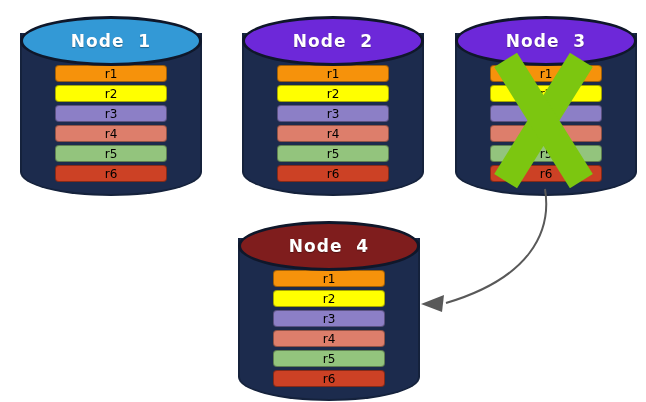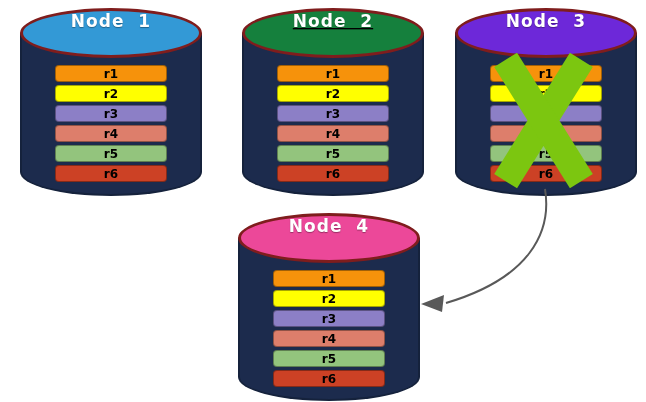--- a/index.html
+++ b/index.html
@@ -8,37 +8,37 @@
     font-family:"DejaVu Sans","Liberation Sans",sans-serif;
   }
   .node{position:absolute;width:182px;height:188px;}
   .cyl-body{
     position:absolute;left:0;right:0;top:25px;bottom:0;
     background:#1C2B4D;border:2px solid #15223C;border-top:none;
     border-radius:0 0 50% 50% / 0 0 24px 24px;
     box-sizing:border-box;
   }
   .cyl-top{
-    position:absolute;left:0;right:0;top:0;height:50px;
-    background:#3399D6;border:3px solid #7f1d1d;border-radius:50%;
+    position:absolute;left:0;right:0;top:8px;height:50px;
+    background:#3399D6;border:3px solid #0f172a;border-radius:50%;
     box-sizing:border-box;z-index:2;
-    display:flex;justify-content:center;
+    display:flex;align-items:center;justify-content:center;
   }
   .cyl-title{
     color:#fff;font-weight:bold;font-size:17px;letter-spacing:1px;word-spacing:7px;
     text-shadow:0 1px 1px rgba(0,0,0,.35);
   }
   .rows{
     position:absolute;left:35px;width:112px;top:57px;z-index:1;
     display:flex;flex-direction:column;gap:3px;
   }
   .row{
     height:17px;border-radius:4px;border:1px solid rgba(0,0,0,.35);
     box-sizing:border-box;display:flex;align-items:center;justify-content:center;
-    font-size:12px;font-weight:bold;color:#000;line-height:1;
+    font-size:12px;font-weight:normal;color:#000;line-height:1;
   }
   .xmark{position:absolute;left:0;top:0;width:100%;height:100%;z-index:4;}
   .x-bar{
     position:absolute;left:75px;top:41px;width:27px;height:143px;
     background:#7CC610;
   }
   .x-bar.b1{transform:rotate(32deg);}
   .x-bar.b2{transform:rotate(-32deg);}
   .arrow-layer{position:absolute;left:0;top:0;z-index:6;pointer-events:none;}
 </style>
@@ -65,21 +65,21 @@
   <div class="node" style="left:242px;top:8px;">
     <div class="cyl-body" style="background-color: rgb(28, 43, 77);"></div>
     <div class="rows">
       <div class="row" style="background-color: rgb(246, 146, 11);">r1</div>
       <div class="row" style="background-color: rgb(255, 255, 0);">r2</div>
       <div class="row" style="background-color: rgb(140, 127, 198);">r3</div>
       <div class="row" style="background-color: rgb(221, 126, 107);">r4</div>
       <div class="row" style="background-color: rgb(147, 196, 125);">r5</div>
       <div class="row" style="background-color: rgb(204, 65, 37);">r6</div>
     </div>
-    <div class="cyl-top" style="background-color: #15803d; text-decoration: underline;">
+    <div class="cyl-top" style="background-color: #6d28d9;">
       <span class="cyl-title">Node 2</span>
     </div>
   </div>
 
   <div class="node" style="left:455px;top:8px;">
     <div class="cyl-body" style="background-color: rgb(28, 43, 77);"></div>
     <div class="rows">
       <div class="row" style="background-color: rgb(246, 146, 11);">r1</div>
       <div class="row" style="background-color: rgb(255, 255, 0);">r2</div>
       <div class="row" style="background-color: rgb(140, 127, 198);">r3</div>
@@ -99,21 +99,21 @@
   <div class="node" style="left:238px;top:213px;">
     <div class="cyl-body" style="background-color: rgb(28, 43, 77);"></div>
     <div class="rows">
       <div class="row" style="background-color: rgb(246, 146, 11);">r1</div>
       <div class="row" style="background-color: rgb(255, 255, 0);">r2</div>
       <div class="row" style="background-color: rgb(140, 127, 198);">r3</div>
       <div class="row" style="background-color: rgb(221, 126, 107);">r4</div>
       <div class="row" style="background-color: rgb(147, 196, 125);">r5</div>
       <div class="row" style="background-color: rgb(204, 65, 37);">r6</div>
     </div>
-    <div class="cyl-top" style="background-color: #ec4899;">
+    <div class="cyl-top" style="background-color: #7f1d1d;">
       <span class="cyl-title">Node 4</span>
     </div>
   </div>
 
   <svg class="arrow-layer" width="646" height="402" viewBox="0 0 646 402">
     <path d="M 545 189 C 552 232, 530 278, 446 303" fill="none" stroke="#595959" stroke-width="2"></path>
     <polygon points="421,304 444,295 442,312" fill="#595959"></polygon>
   </svg>
 
 </div>

